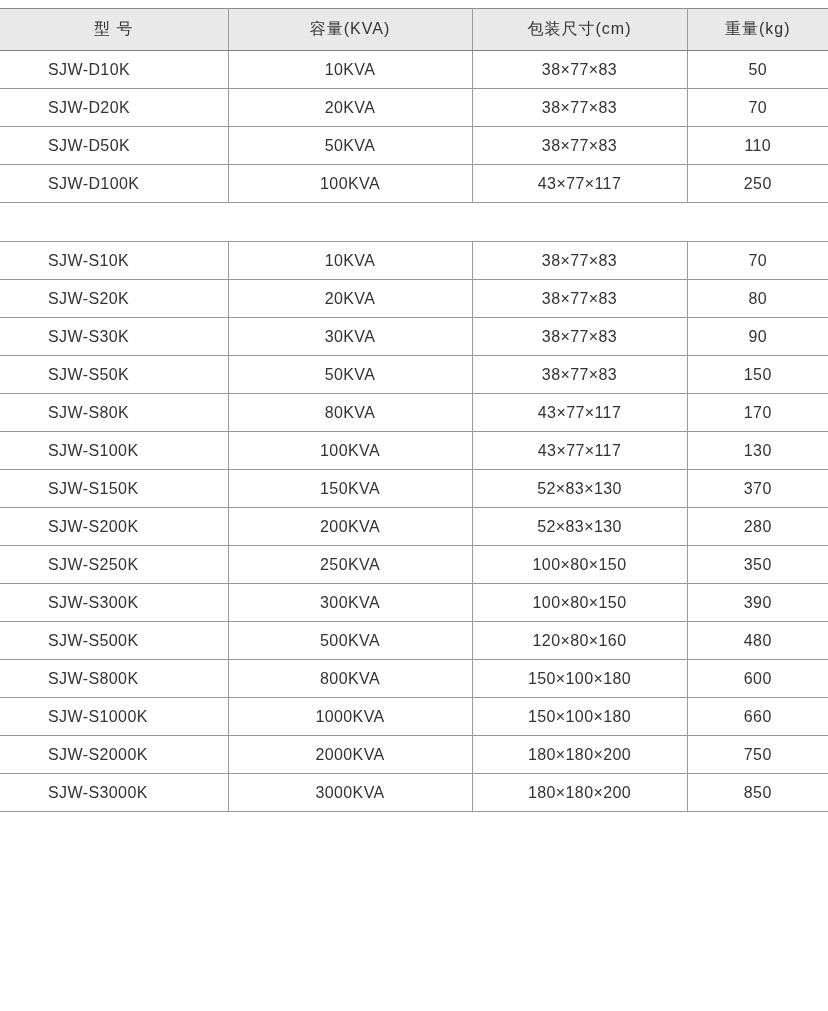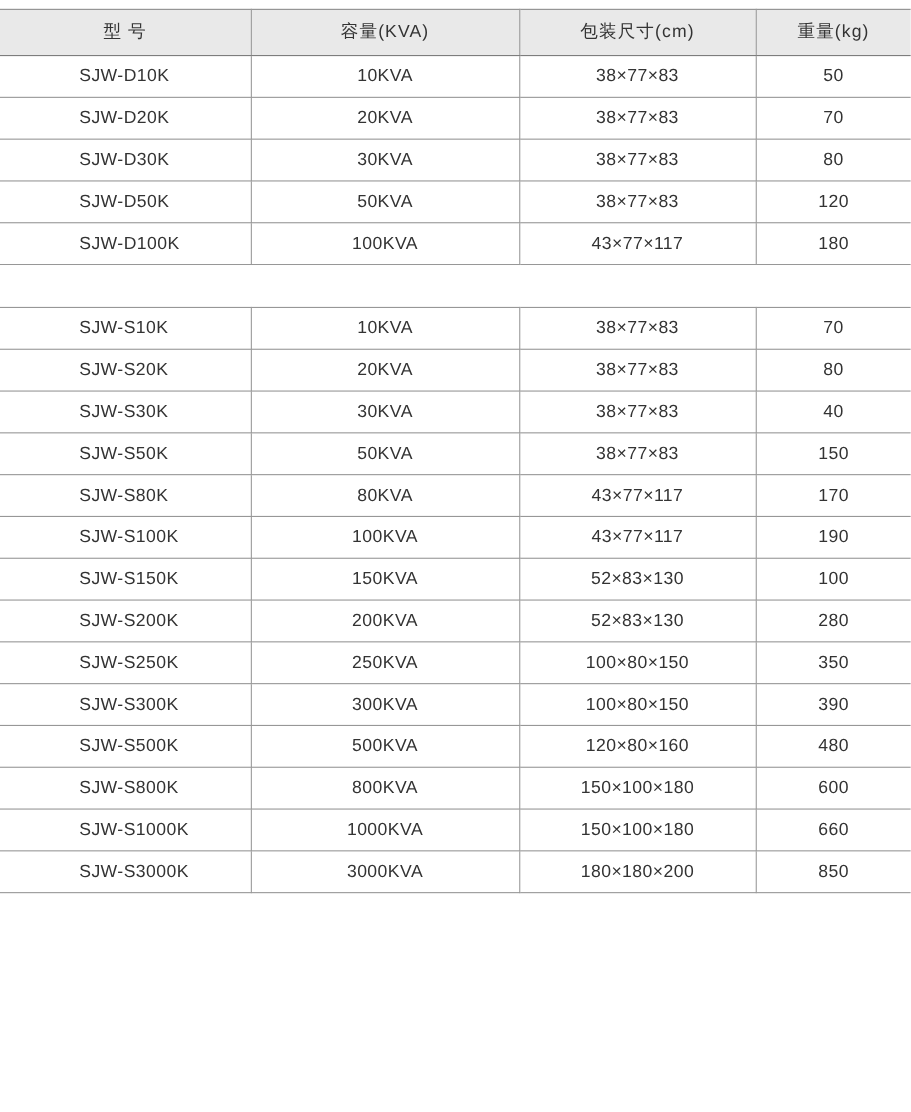--- a/index.html
+++ b/index.html
@@ -46,21 +46,21 @@
     border-top: 1px solid #979797;
     border-bottom: 1px solid #979797;
   }
   
   .spec-table th:not(:last-child),
   .spec-table td:not(:last-child) {
     border-right: 1px solid #9b9b9b;
   }
   .spec-table td.col-model {
     text-align: left;
-    padding-left: 72px;
+    padding-left: 48px;
   }
   .table-gap {
     height: 38px;
     background: #ffffff;
   }
 </style>
 </head>
 <body>
 
 <div class="page">
@@ -88,40 +88,34 @@
     <td class="col-weight">50</td>
   </tr>
 
   <tr>
     <td class="col-model">SJW-D20K</td>
     <td class="col-capacity">20KVA</td>
     <td class="col-size">38×77×83</td>
     <td class="col-weight">70</td>
   </tr>
 
-  <tr>
-    <td class="col-model">SJW-D30K</td>
-    <td class="col-capacity">30KVA</td>
-    <td class="col-size">38×77×83</td>
-    <td class="col-weight">80</td>
-  </tr>
 
   <tr>
     <td class="col-model">SJW-D50K</td>
     <td class="col-capacity">50KVA</td>
     <td class="col-size">38×77×83</td>
-    <td class="col-weight">120</td>
+    <td class="col-weight">110</td>
   </tr>
 
 
   <tr>
     <td class="col-model">SJW-D100K</td>
     <td class="col-capacity">100KVA</td>
     <td class="col-size">43×77×117</td>
-    <td class="col-weight">180</td>
+    <td class="col-weight">250</td>
   </tr>
 </tbody>
   </table>
 
   <div class="table-gap"></div>
 
   <table class="spec-table">
     <colgroup>
       <col class="c-model">
         <col class="c-capacity">
@@ -140,50 +134,50 @@
     <td class="col-model">SJW-S20K</td>
     <td class="col-capacity">20KVA</td>
     <td class="col-size">38×77×83</td>
     <td class="col-weight">80</td>
   </tr>
 
   <tr>
     <td class="col-model">SJW-S30K</td>
     <td class="col-capacity">30KVA</td>
     <td class="col-size">38×77×83</td>
-    <td class="col-weight">40</td>
+    <td class="col-weight">90</td>
   </tr>
 
   <tr>
     <td class="col-model">SJW-S50K</td>
     <td class="col-capacity">50KVA</td>
     <td class="col-size">38×77×83</td>
     <td class="col-weight">150</td>
   </tr>
 
   <tr>
     <td class="col-model">SJW-S80K</td>
     <td class="col-capacity">80KVA</td>
     <td class="col-size">43×77×117</td>
     <td class="col-weight">170</td>
   </tr>
 
   <tr>
     <td class="col-model">SJW-S100K</td>
     <td class="col-capacity">100KVA</td>
     <td class="col-size">43×77×117</td>
-    <td class="col-weight">190</td>
+    <td class="col-weight">130</td>
   </tr>
 
 
   <tr>
     <td class="col-model">SJW-S150K</td>
     <td class="col-capacity">150KVA</td>
     <td class="col-size">52×83×130</td>
-    <td class="col-weight">100</td>
+    <td class="col-weight">370</td>
   </tr>
 
   <tr>
     <td class="col-model">SJW-S200K</td>
     <td class="col-capacity">200KVA</td>
     <td class="col-size">52×83×130</td>
     <td class="col-weight">280</td>
   </tr>
 
   <tr>
@@ -216,20 +210,26 @@
     <td class="col-weight">600</td>
   </tr>
 
   <tr>
     <td class="col-model">SJW-S1000K</td>
     <td class="col-capacity">1000KVA</td>
     <td class="col-size">150×100×180</td>
     <td class="col-weight">660</td>
   </tr>
 
+  <tr>
+    <td class="col-model">SJW-S2000K</td>
+    <td class="col-capacity">2000KVA</td>
+    <td class="col-size">180×180×200</td>
+    <td class="col-weight">750</td>
+  </tr>
 
   <tr>
     <td class="col-model">SJW-S3000K</td>
     <td class="col-capacity">3000KVA</td>
     <td class="col-size">180×180×200</td>
     <td class="col-weight">850</td>
   </tr>
 </tbody>
   </table>
 

